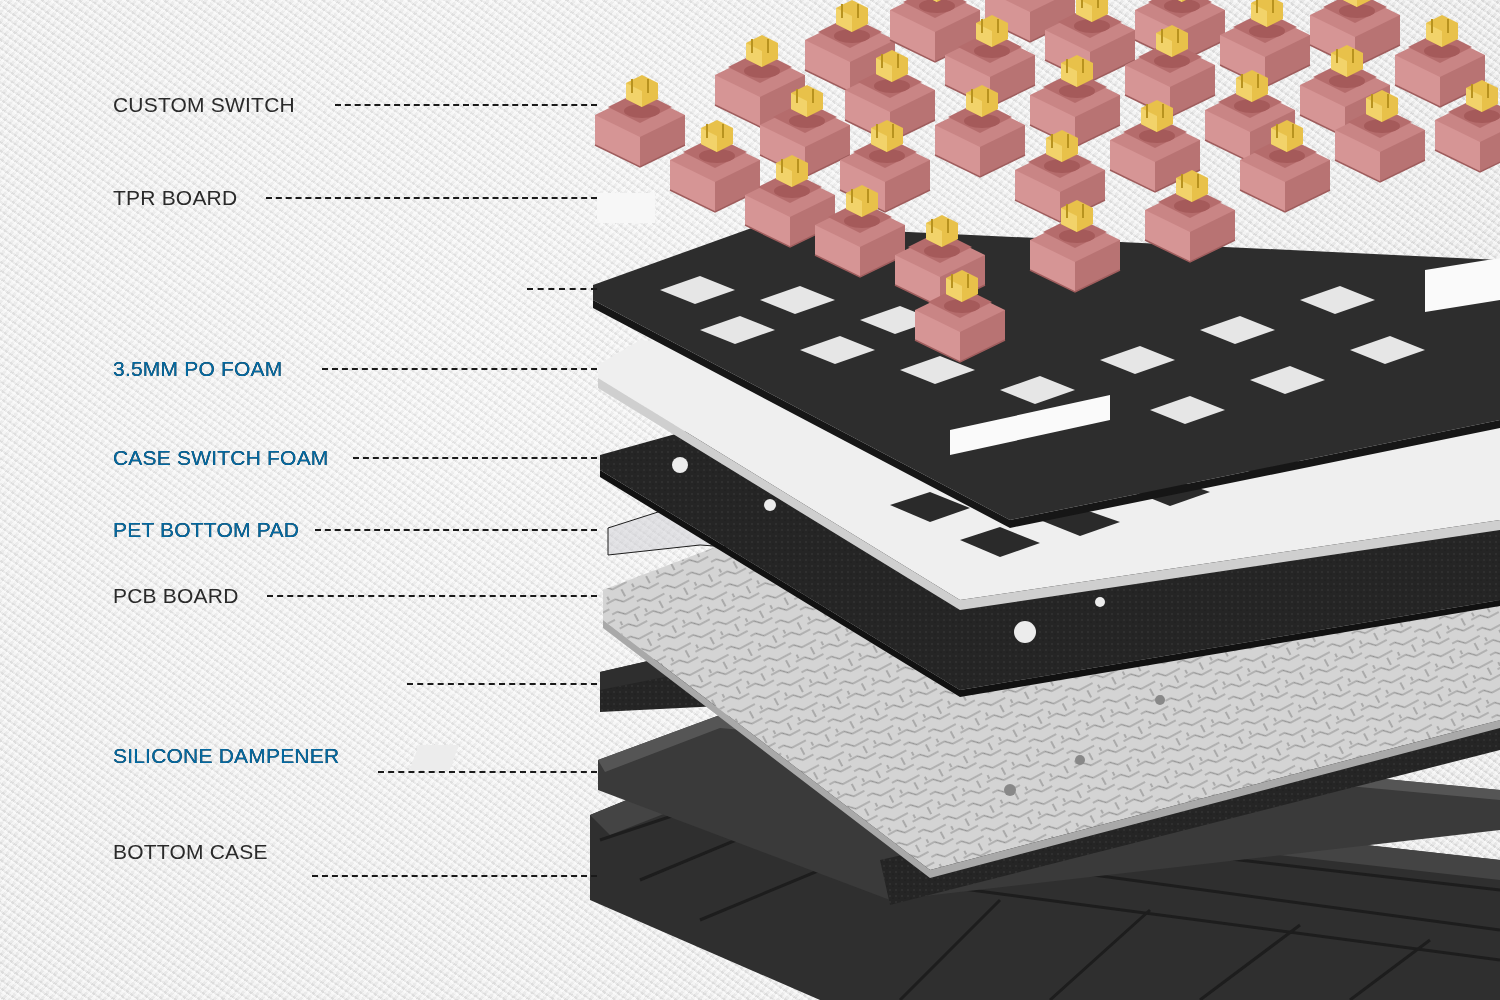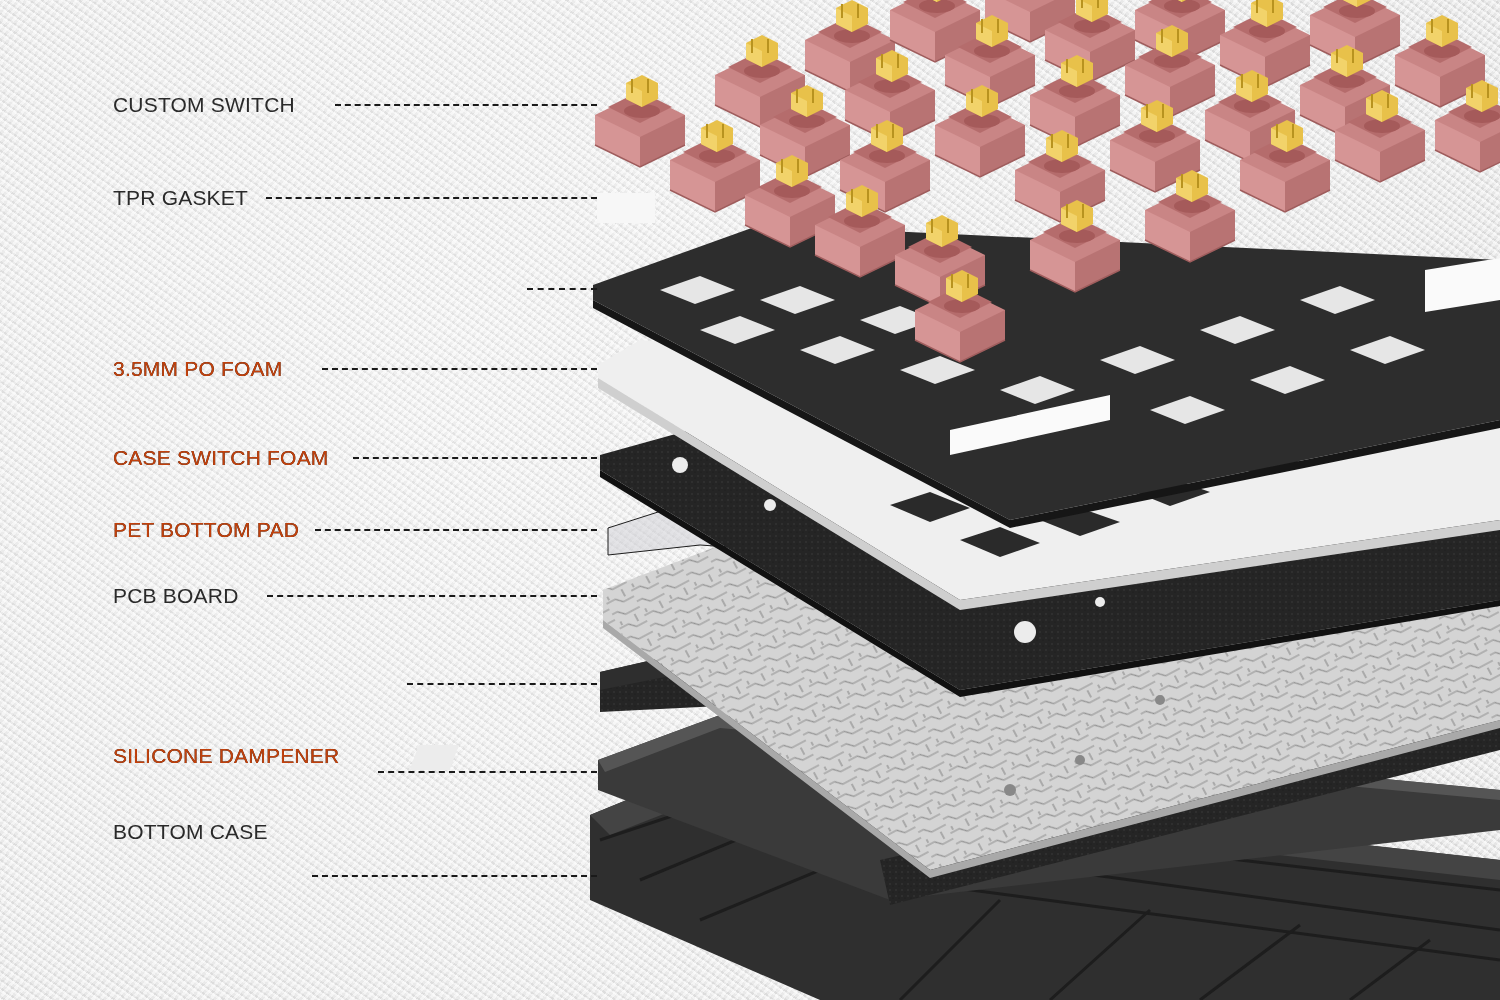--- a/index.html
+++ b/index.html
@@ -14,21 +14,21 @@
       repeating-linear-gradient(35deg, rgba(255,255,255,0.55) 0 2px, rgba(0,0,0,0.035) 2px 4px, rgba(255,255,255,0.2) 4px 7px),
       repeating-linear-gradient(-50deg, rgba(0,0,0,0.03) 0 3px, rgba(255,255,255,0.35) 3px 6px),
       radial-gradient(circle at 30% 40%, #f2f2f2, #e6e6e6);
   }
   .labels { position:absolute; left:0; top:0; width:1500px; height:766px;text-align:right; }
   .callout { position:absolute; left:113px; height:24px; display:flex; align-items:center; }
   .callout-label {
     font-size:21px; letter-spacing:0.2px; white-space:nowrap; color:#1e1e1e;
   }
   .callout-label.light { font-weight:400; color:#2a2a2a; }
-  .callout-label.bold { font-weight:400; color:#c2410c; text-shadow:0 0 0.4px #111; }
+  .callout-label.bold { font-weight:400; color:#0369a1; text-shadow:0 0 0.4px #111; }
   .leader {
     position:absolute; height:0; border-top:2px dashed #1a1a1a;
   }
   svg.art { position:absolute; left:0; top:0; }
 </style>
 </head>
 <body>
 
 <div class="bg-texture"></div>
 
@@ -169,21 +169,21 @@
   </g>
 </svg>
 
 <div class="labels">
   <div class="callout" style="top:93px">
     <span class="callout-label light">CUSTOM SWITCH</span>
   </div>
   <div class="leader" style="top:104px;left:335px;width:262px"></div>
 
   <div class="callout" style="top:186px">
-    <span class="callout-label light">TPR GASKET</span>
+    <span class="callout-label light">TPR BOARD</span>
   </div>
   <div class="leader" style="top:197px;left:266px;width:331px"></div>
 
   <div class="leader" style="top:288px;left:527px;width:70px"></div>
 
   <div class="callout" style="top:357px">
     <span class="callout-label bold">3.5MM PO FOAM</span>
   </div>
   <div class="leader" style="top:368px;left:322px;width:275px"></div>
 
@@ -202,17 +202,17 @@
   </div>
   <div class="leader" style="top:595px;left:267px;width:330px"></div>
 
   <div class="leader" style="top:683px;left:407px;width:190px"></div>
 
   <div class="callout" style="top:744px">
     <span class="callout-label bold">SILICONE DAMPENER</span>
   </div>
   <div class="leader" style="top:771px;left:378px;width:219px"></div>
 
-  <div class="callout" style="top:820px">
+  <div class="callout" style="top:840px">
     <span class="callout-label light">BOTTOM CASE</span>
   </div>
   <div class="leader" style="top:875px;left:312px;width:285px"></div>
 </div>
 
 </body></html>

